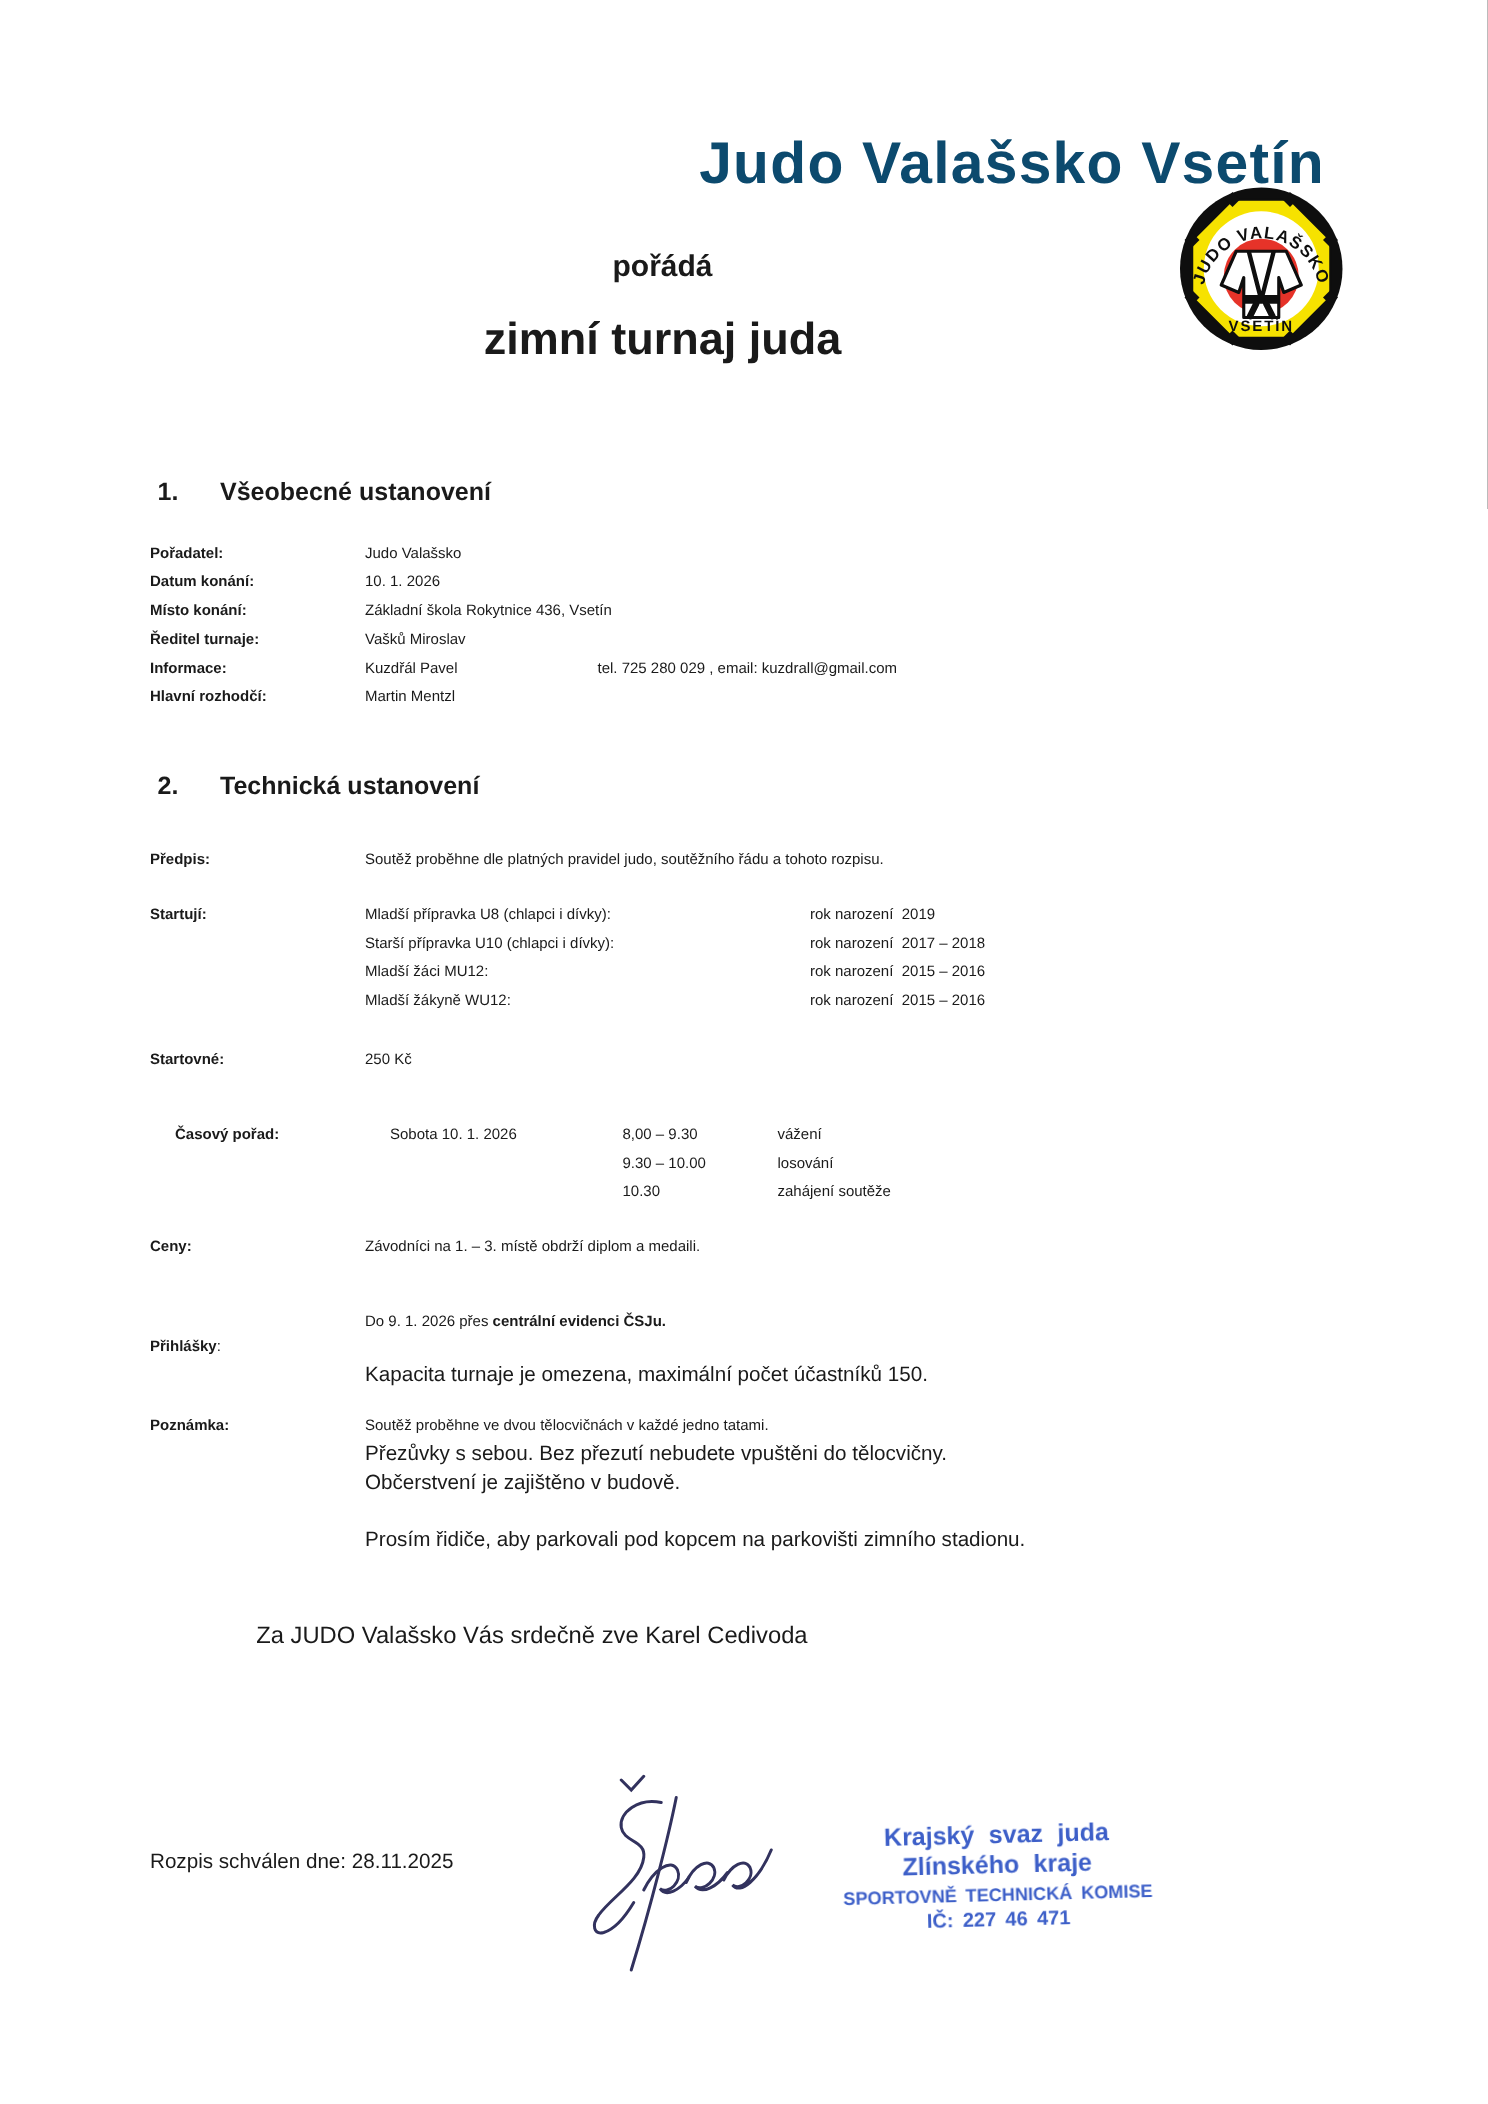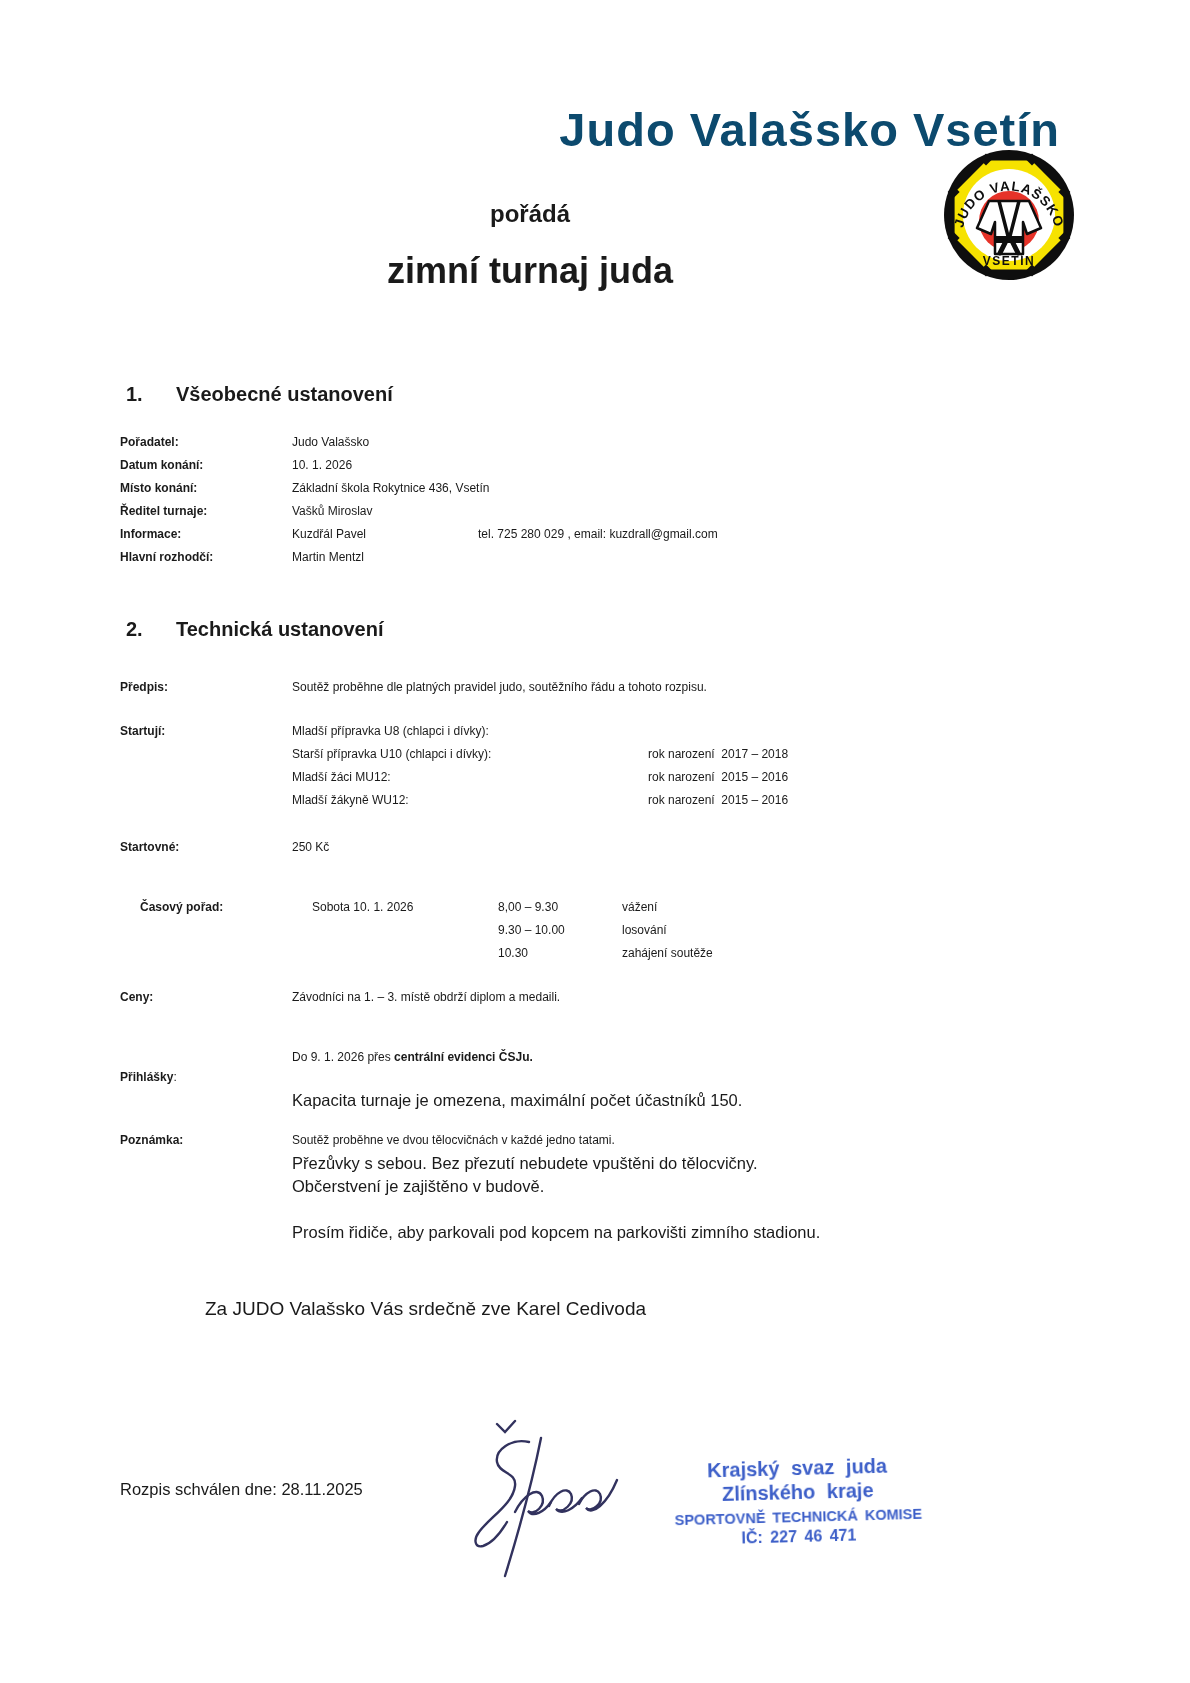--- a/index.html
+++ b/index.html
@@ -114,20 +114,21 @@
 
   <div class="abs row" style="left:120px;top:676px;width:960px;">
     <span class="lbl">Předpis:</span>
     <span class="val-wide">Soutěž proběhne dle platných pravidel judo, soutěžního řádu a tohoto rozpisu.</span>
   </div>
 
   <div class="abs" style="left:120px;top:720px;width:960px;">
     <div class="row">
       <span class="lbl">Startují:</span>
       <span class="cat">Mladší přípravka U8 (chlapci i dívky):</span>
+      <span class="val-wide pre">rok narození  2019</span>
     </div>
     <div class="row">
       <span class="lbl"></span>
       <span class="cat">Starší přípravka U10 (chlapci i dívky):</span>
       <span class="val-wide pre">rok narození  2017 – 2018</span>
     </div>
     <div class="row">
       <span class="lbl"></span>
       <span class="cat">Mladší žáci MU12:</span>
       <span class="val-wide pre">rok narození  2015 – 2016</span>

